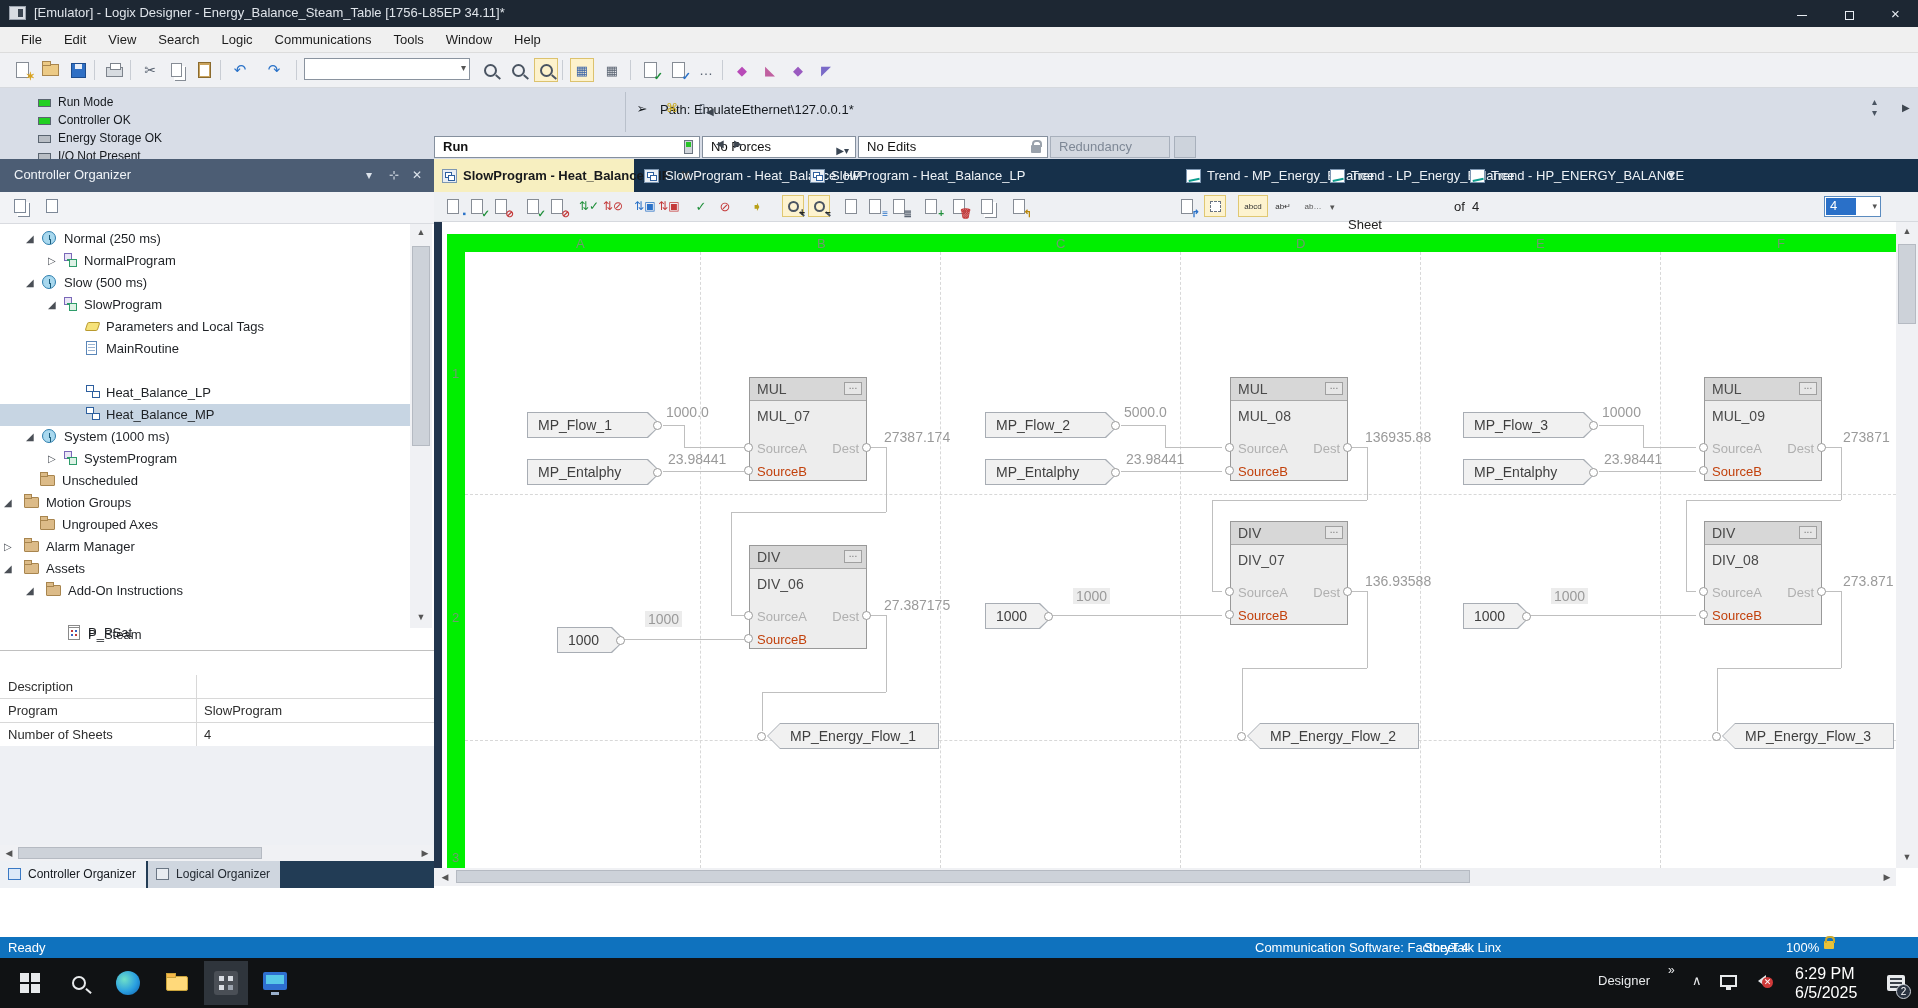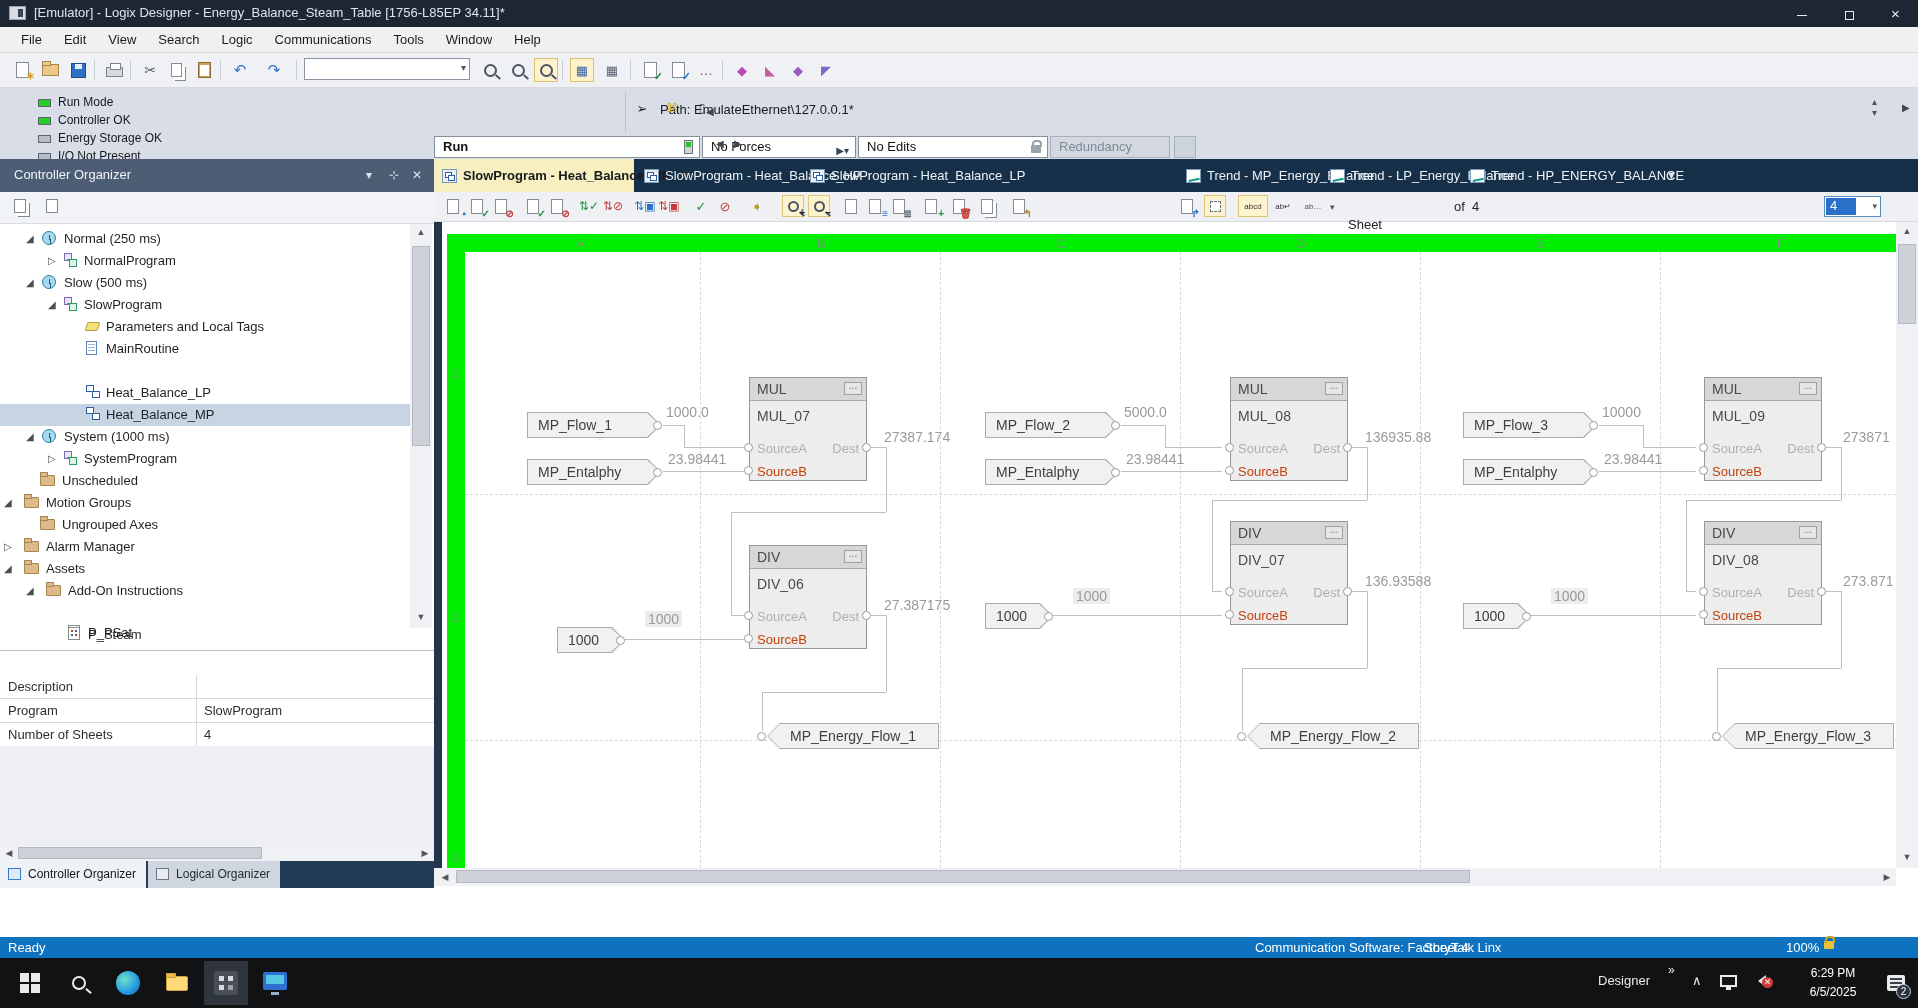--- a/index.html
+++ b/index.html
@@ -175,21 +175,21 @@
 .lgxic{width:24px;height:24px;background:#4a4f56;border-radius:3px;position:relative}
 .lgxic::after{content:"";position:absolute;left:5px;top:5px;width:5px;height:5px;background:#d8dce2;box-shadow:9px 0 0 #d8dce2,0 9px 0 #d8dce2,9px 9px 0 #9aa2ad}
 .emuic{width:24px;height:18px;background:#2e6fd0;border-radius:2px;position:relative;margin-top:-4px}
 .emuic::before{content:"";position:absolute;left:3px;top:3px;width:18px;height:9px;background:#57c7e8}
 .emuic::after{content:"";position:absolute;left:8px;bottom:-5px;width:8px;height:3px;background:#9ab0cc}
 .trayic{position:absolute;color:#e8eaec}
 .monic{width:17px;height:12px;border:2px solid #e8eaec;position:relative}
 .monic::after{content:"";position:absolute;left:4px;bottom:-5px;width:5px;height:3px;background:#e8eaec}
 .spkic{width:0;height:0;border:6px solid transparent;border-right:8px solid #e8eaec;position:relative}
 .spkbadge{position:absolute;left:10px;top:2px;width:11px;height:11px;border-radius:50%;background:#d03a3a;color:#fff;font-size:9px;text-align:center;line-height:11px}
-#timebox{position:absolute;left:1795px;top:6px;width:76px;text-align:center;font-size:12px;line-height:19px}
+#timebox{position:absolute;left:1795px;top:6px;width:76px;font-size:16px;line-height:19px}
 .notic{width:18px;height:16px;background:#e8eaec;border-radius:2px;position:relative}
 .notic::before{content:"";position:absolute;left:3px;top:3px;width:12px;height:2px;background:#3a4048;box-shadow:0 4px 0 #3a4048,0 8px 0 #3a4048}
 #notbadge{position:absolute;left:1896px;top:984px;width:15px;height:15px;border-radius:50%;background:#2a3340;border:1px solid #cfd4da;color:#fff;font-size:10px;text-align:center;line-height:14px}
 </style>
 </head>
 <body>
 
 <div id="screen">
 
   <div id="titlebar">

